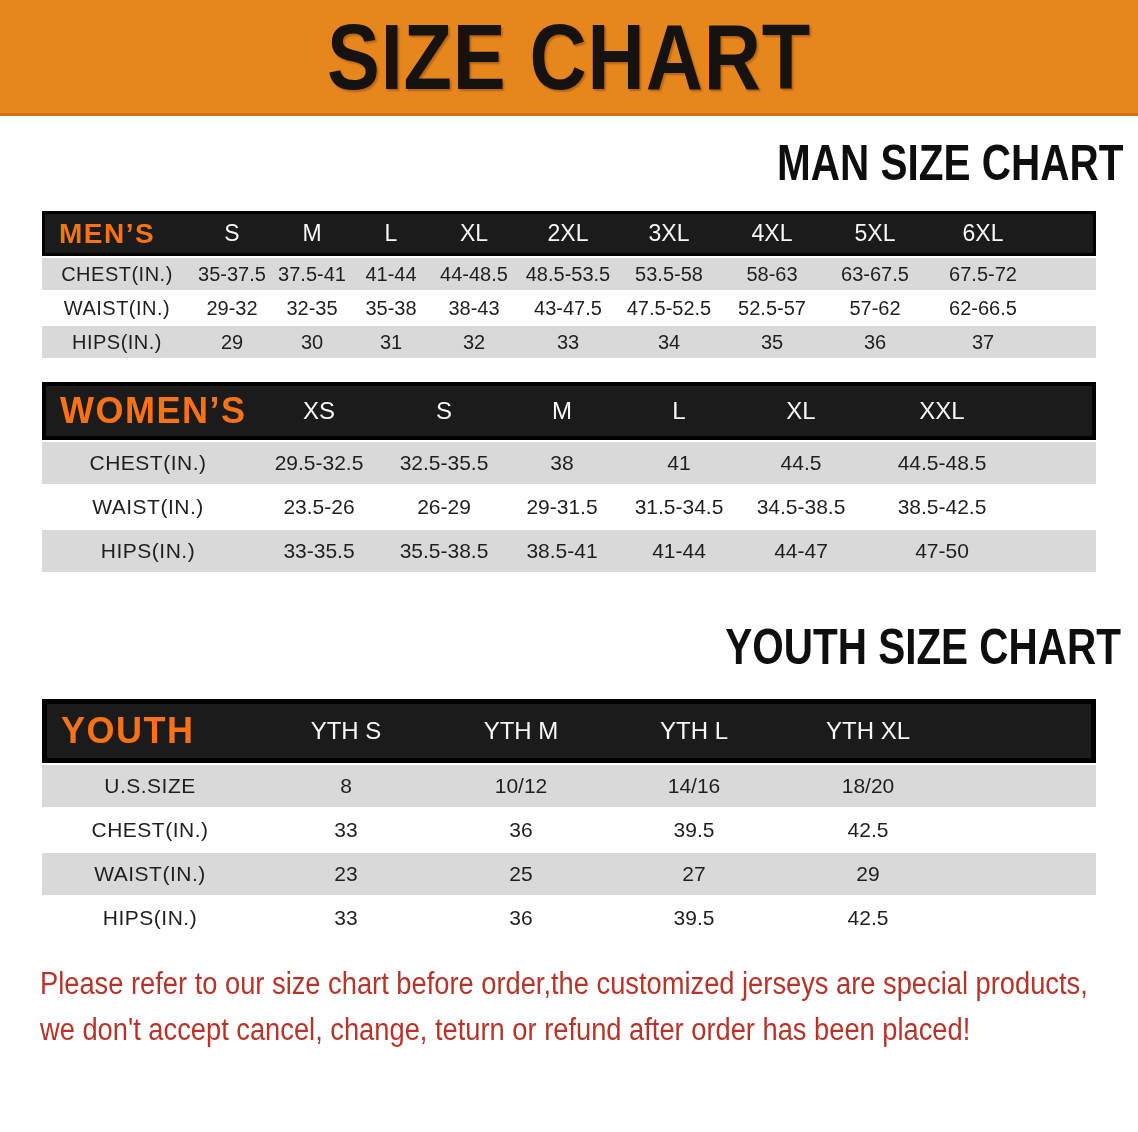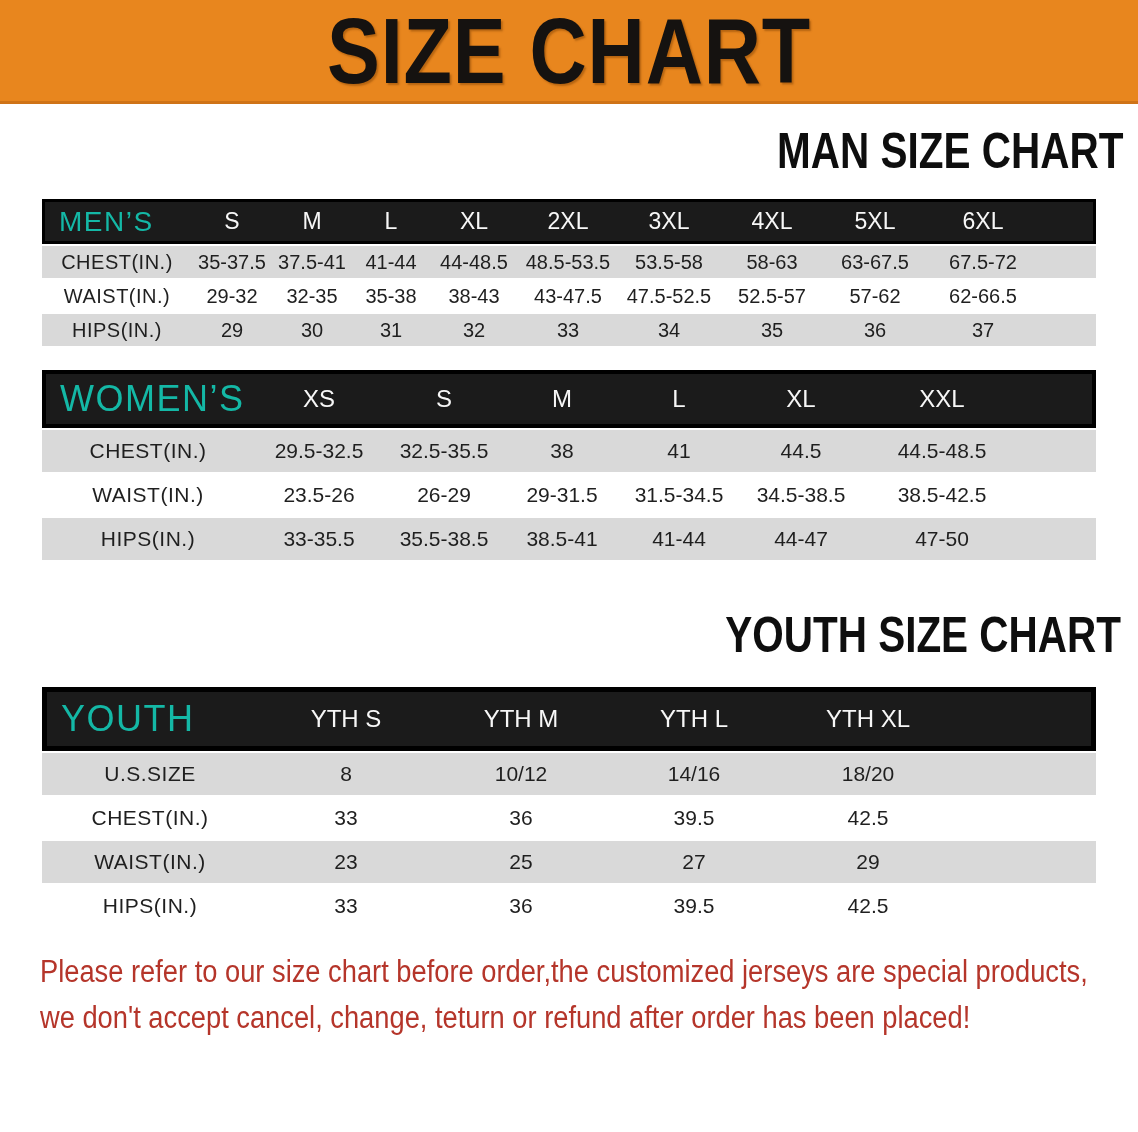--- a/index.html
+++ b/index.html
@@ -4,21 +4,21 @@
 <style>
   * { margin: 0; padding: 0; box-sizing: border-box; }
   html, body {
     width: 1138px; height: 1132px;
     background: #ffffff;
     font-family: "Liberation Sans", sans-serif;
     overflow: hidden;
   }
   
   .banner {
-    width: 100%; height: 104px;
+    width: 100%; height: 116px;
     background: var(--banner-orange, #E8861E);
     border-bottom: 3px solid #cf7317;
     display: flex; align-items: center; justify-content: center;
   }
   .banner-title {
     display: inline-block;
     font-size: 88px; font-weight: 700; color: #151210;
     letter-spacing: 1px;
     transform: scale(0.9, 1.05);
     text-shadow: 2px 2px 2px rgba(120,60,0,0.45);
@@ -41,21 +41,21 @@
     border-collapse: separate; border-spacing: 0;
     table-layout: fixed;
   }
   .size-table thead th {
     background: var(--header-black, #1B1B1B);
     color: #f7f7f7; font-weight: 400; text-align: center;
     white-space: nowrap;
   }
   .size-table thead th.label-col {
     text-align: left; padding-left: 14px;
-    font-weight: 400; letter-spacing: 1.5px; color: #14b8a6;
+    font-weight: 700; letter-spacing: 1.5px; color: #f97316;
   }
   .size-table tbody td {
     text-align: center; color: #1f1f1f;
     border-top: 2px solid #ffffff;
     white-space: nowrap;
   }
   .size-table tbody tr:nth-child(odd) td { background: var(--row-gray, #D9D9D9); }
   .size-table tbody td.row-label { letter-spacing: 0.5px; }
   
   .men-table { margin-top: 16px; }

